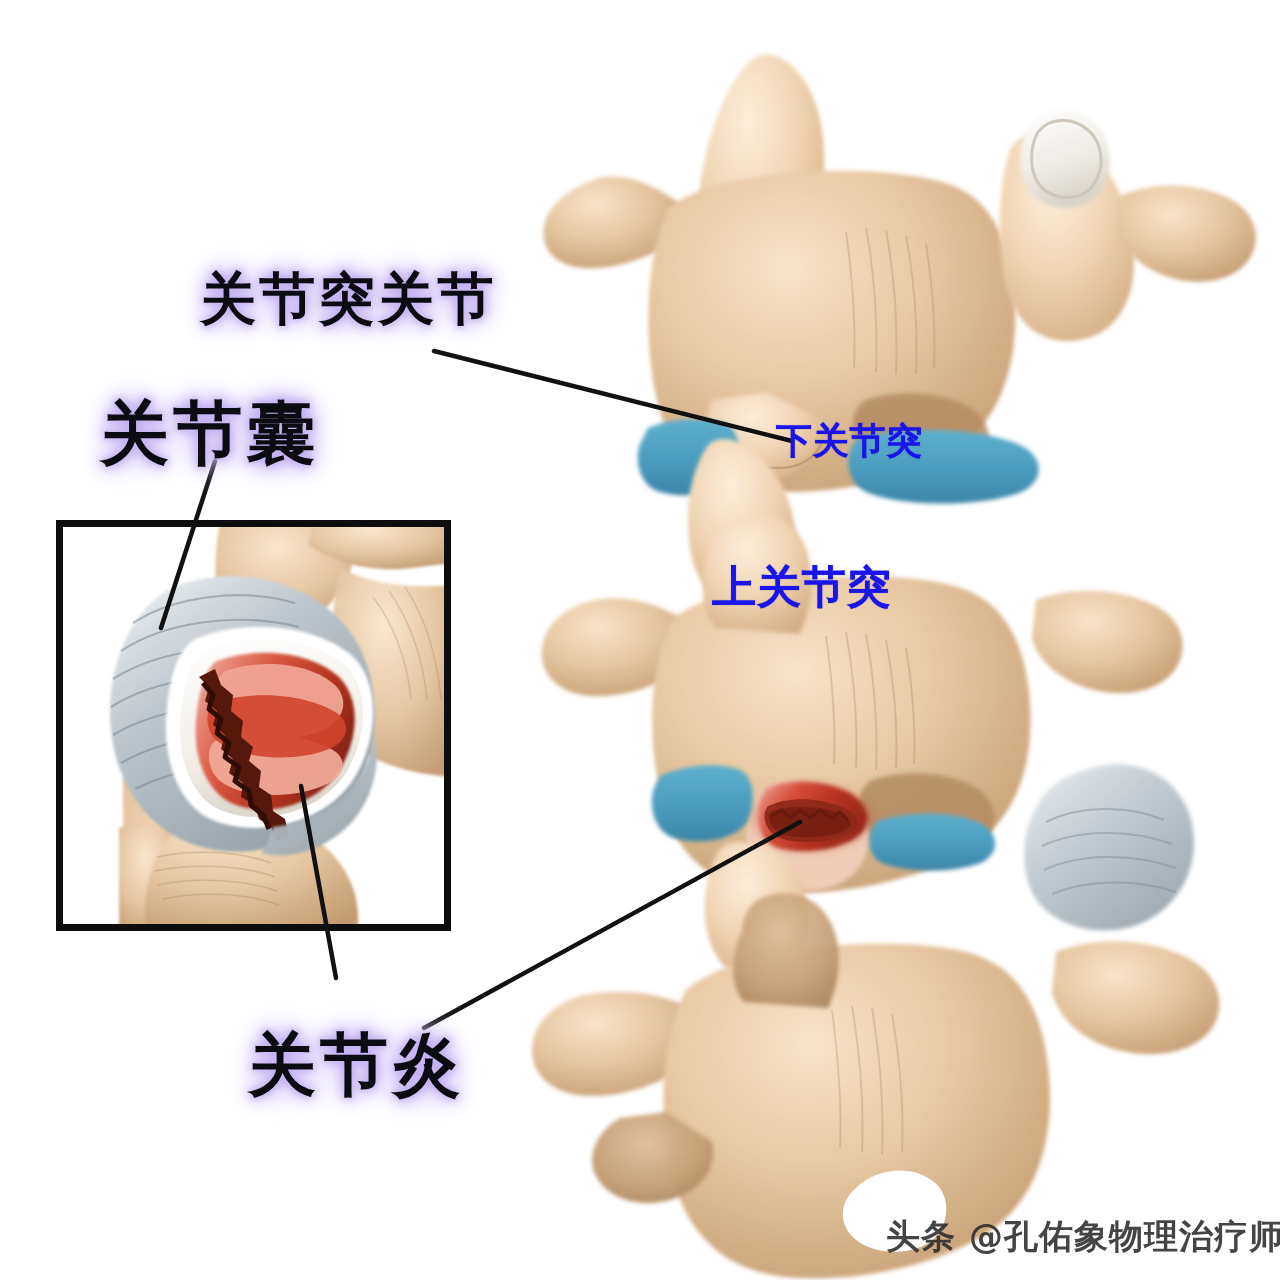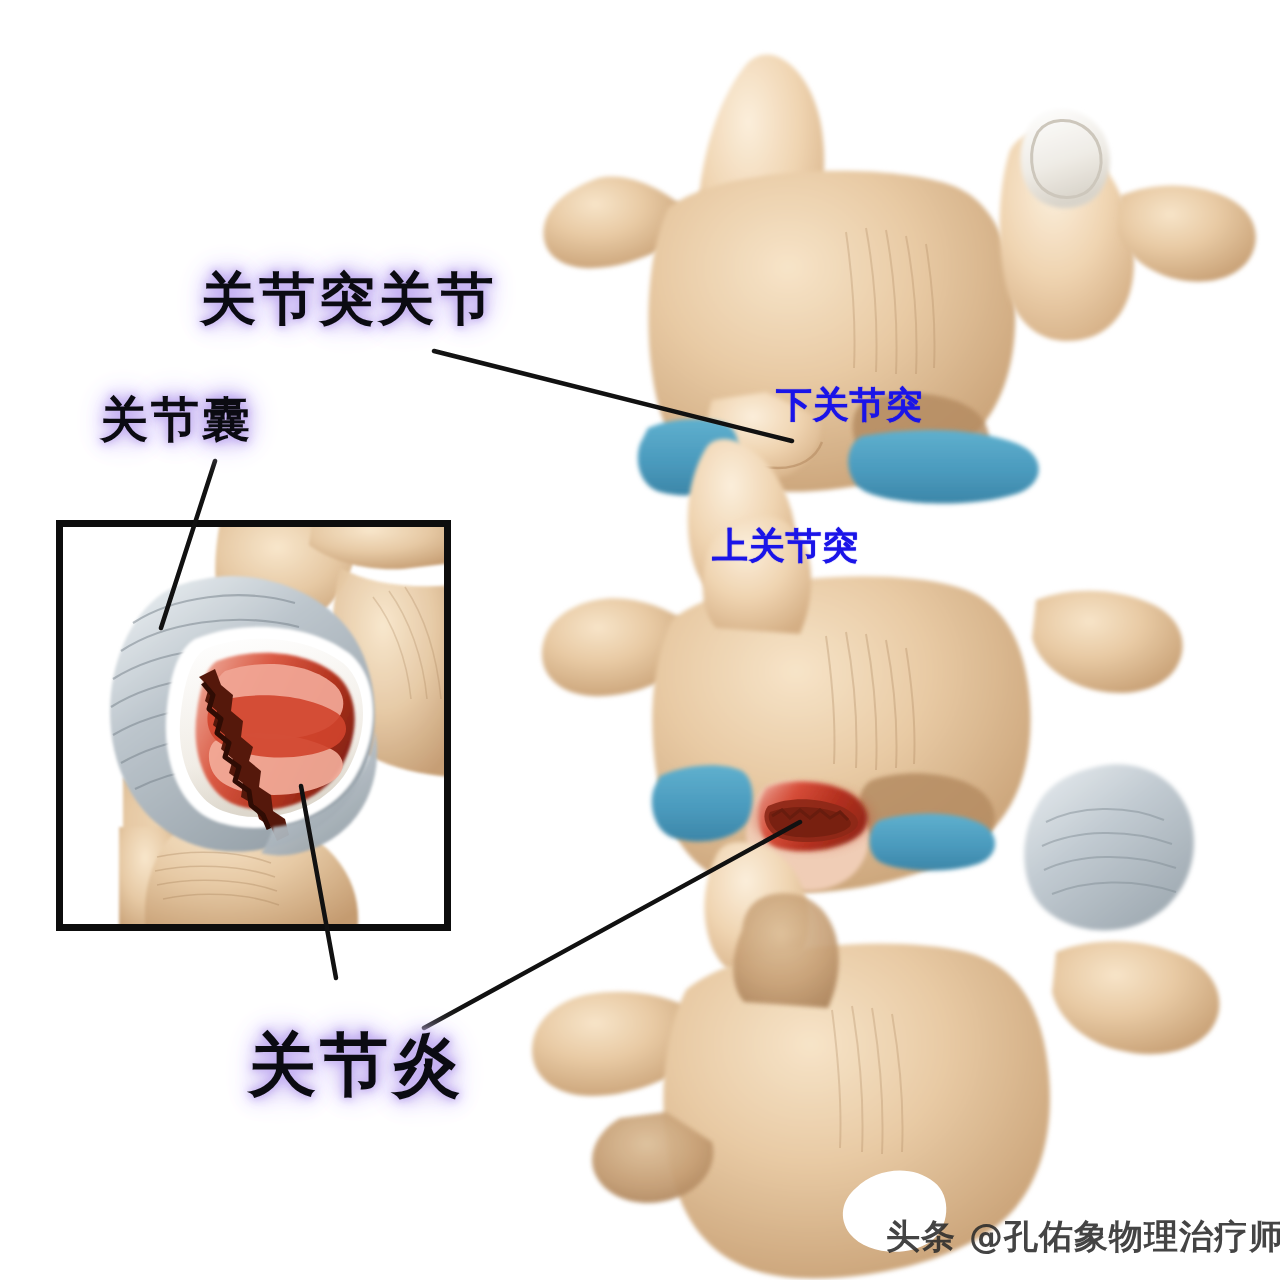--- a/index.html
+++ b/index.html
@@ -27,20 +27,21 @@
       0 0 30px #d8cbf7, 0 0 42px #e6def9;
   }
   .blue-label{
     position:absolute;
     color:#1a14e8;
     font-family:"DejaVu Sans","Liberation Sans",sans-serif;
     font-weight:700;
     white-space:nowrap;
     letter-spacing:.02em;
     text-shadow:0 0 1px #1a14e8;
+    margin-top:36px;
   }
   .watermark{
     position:absolute;
     color:#2b2b2b;
     font-family:"DejaVu Sans","Liberation Sans",sans-serif;
     font-weight:600;
     white-space:nowrap;
     opacity:.88;
     letter-spacing:.03em;
   }
@@ -377,23 +378,23 @@
 
     <line x1="215" y1="461" x2="161" y2="628" stroke="#111111" stroke-width="4.5" stroke-linecap="round"></line>
 
     <line x1="301" y1="786" x2="336" y2="978" stroke="#111111" stroke-width="4.5" stroke-linecap="round"></line>
 
     <line x1="424" y1="1028" x2="800" y2="822" stroke="#111111" stroke-width="4.5" stroke-linecap="round"></line>
   </svg>
 
   <div class="glow-label" id="lbl-facet" style="left:200px;top:262px;font-size:56px;">关节突关节</div>
 
-  <div class="glow-label" id="lbl-capsule" style="left:100px;top:388px;font-size:48px;">关节囊</div>
+  <div class="glow-label" id="lbl-capsule" style="left:100px;top:388px;font-size:69px;">关节囊</div>
 
   <div class="glow-label" id="lbl-arthritis" style="left:248px;top:1020px;font-size:68px;">关节炎</div>
 
   <div class="blue-label" id="lbl-iap" style="left:776px;top:381px;font-size:36px;">下关节突</div>
 
-  <div class="blue-label" id="lbl-sap" style="left:712px;top:522px;font-size:36px;text-align:right;">上关节突</div>
+  <div class="blue-label" id="lbl-sap" style="left:712px;top:522px;font-size:44px;text-align:right;">上关节突</div>
 
   <div class="watermark" style="left:886px;top:1214px;font-size:34px;">头条 @孔佑象物理治疗师</div>
 
 </div>
 
 </body></html>

